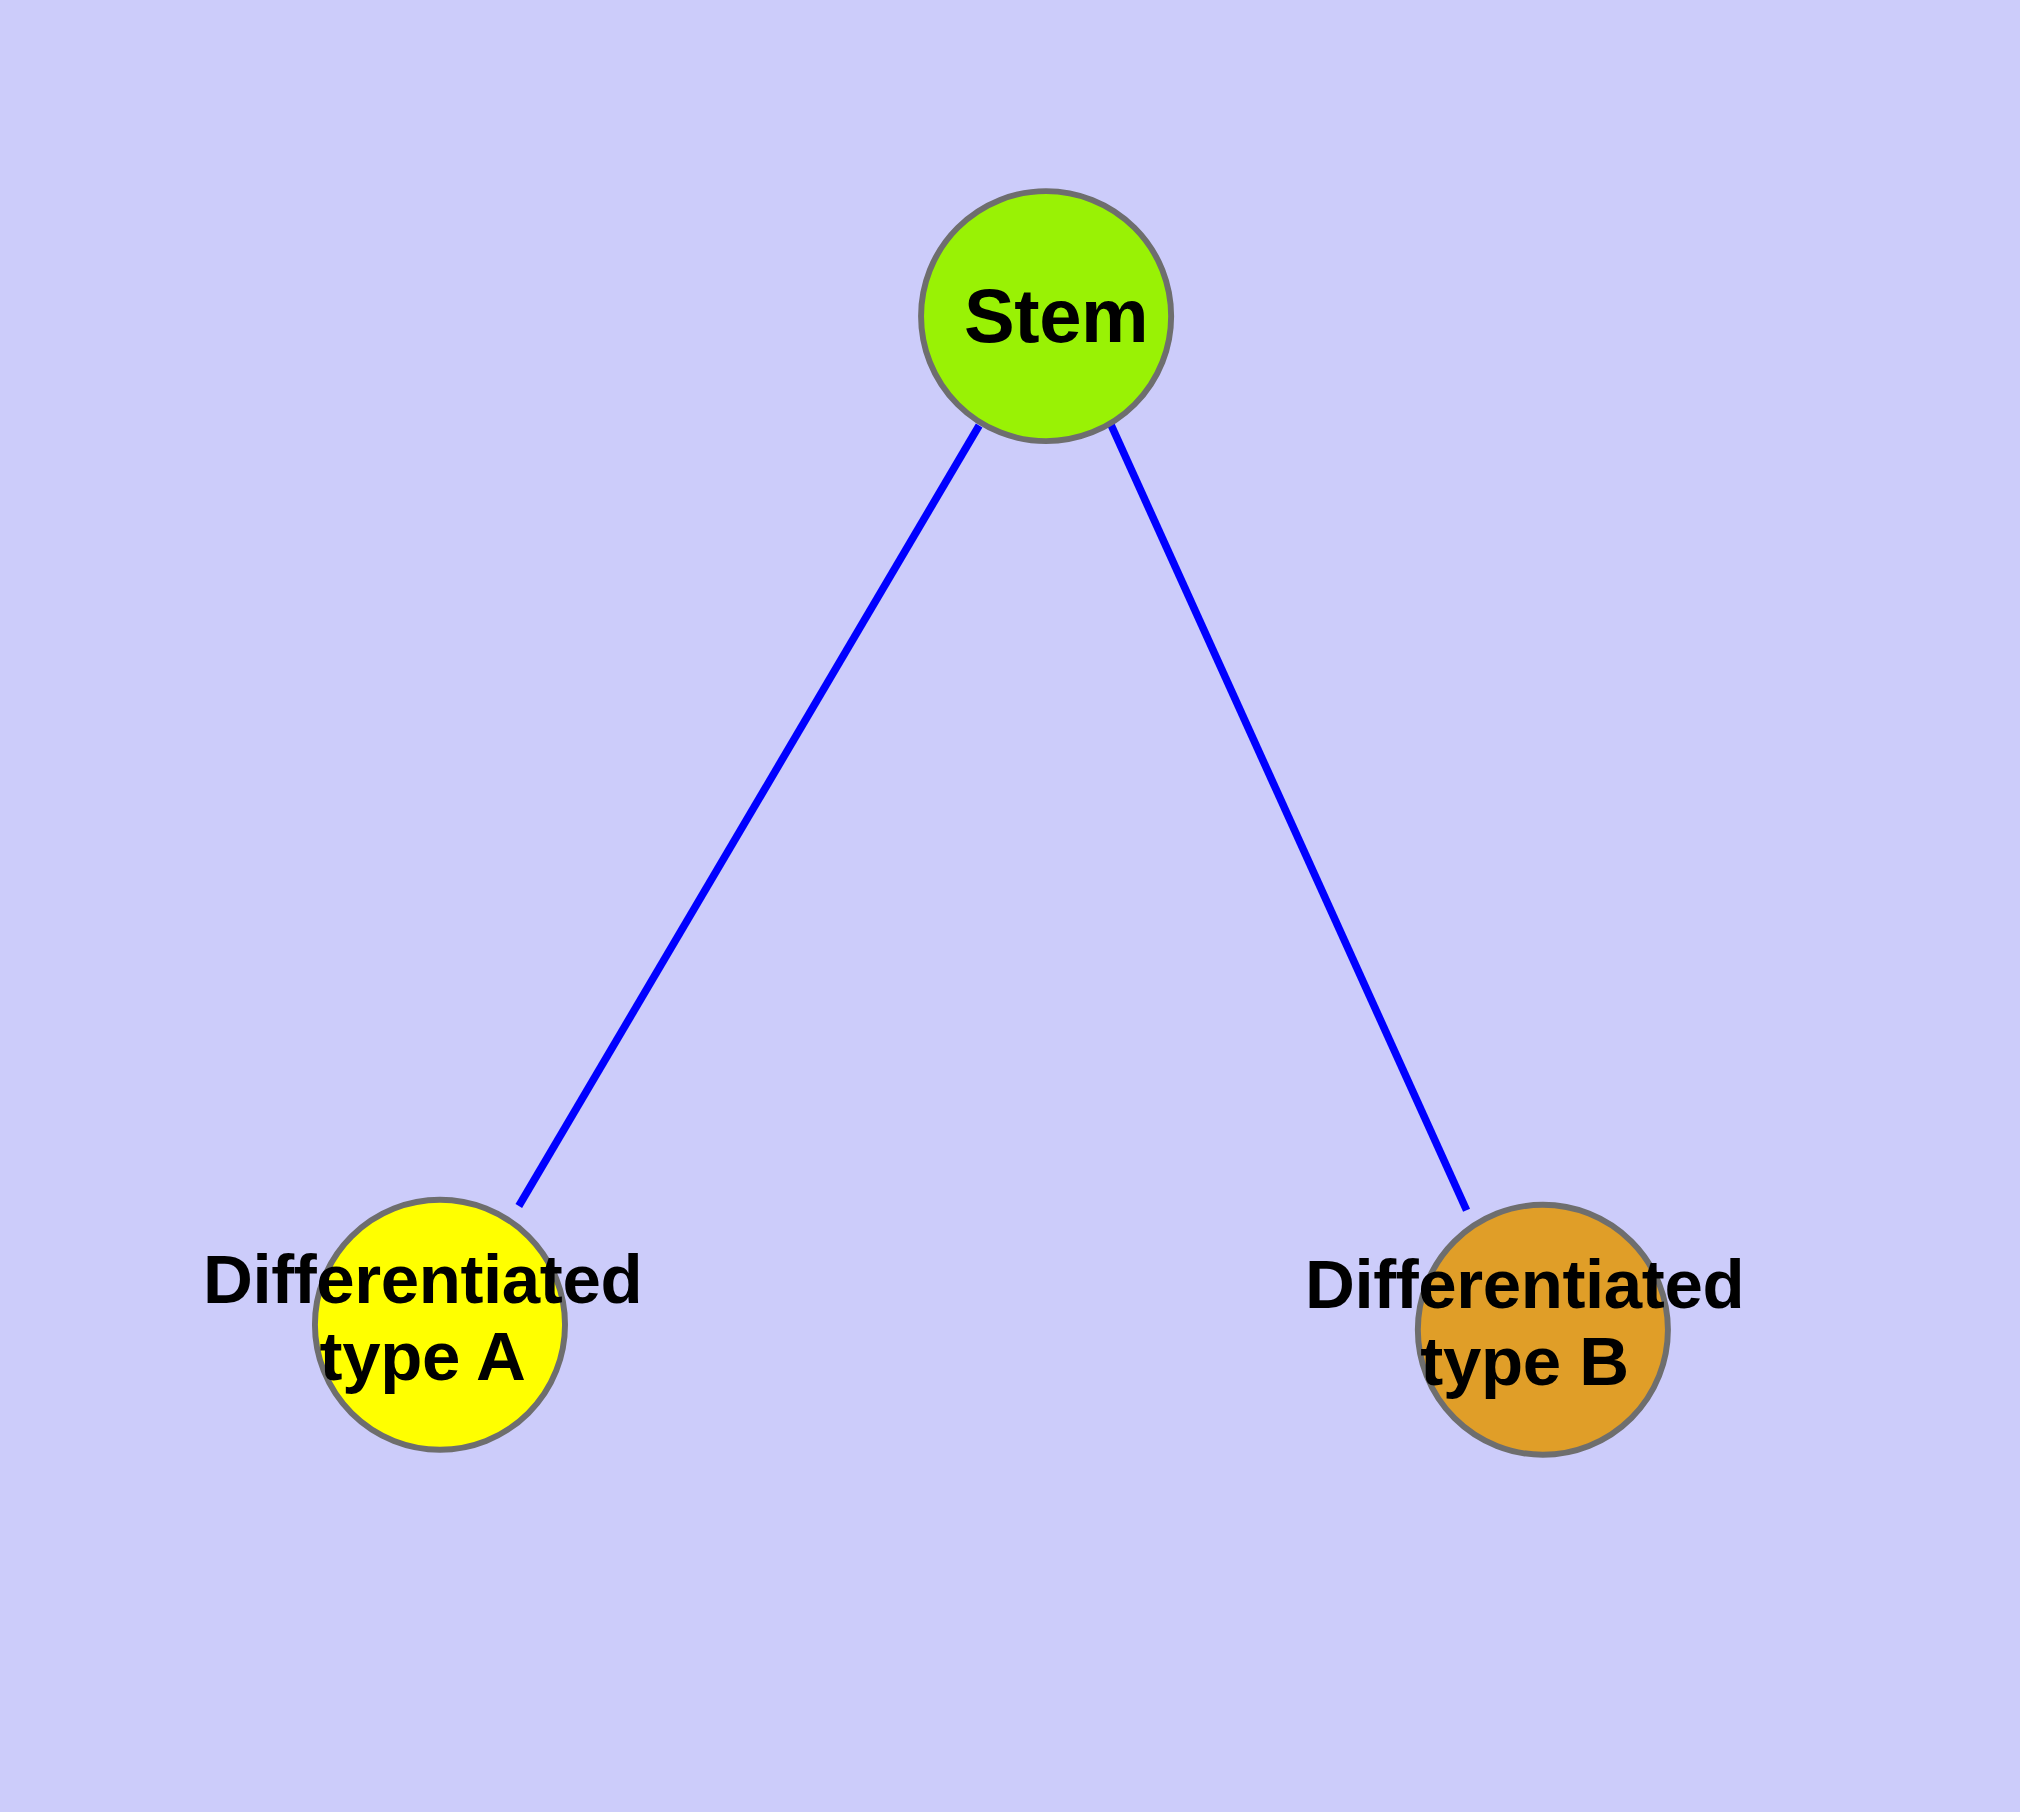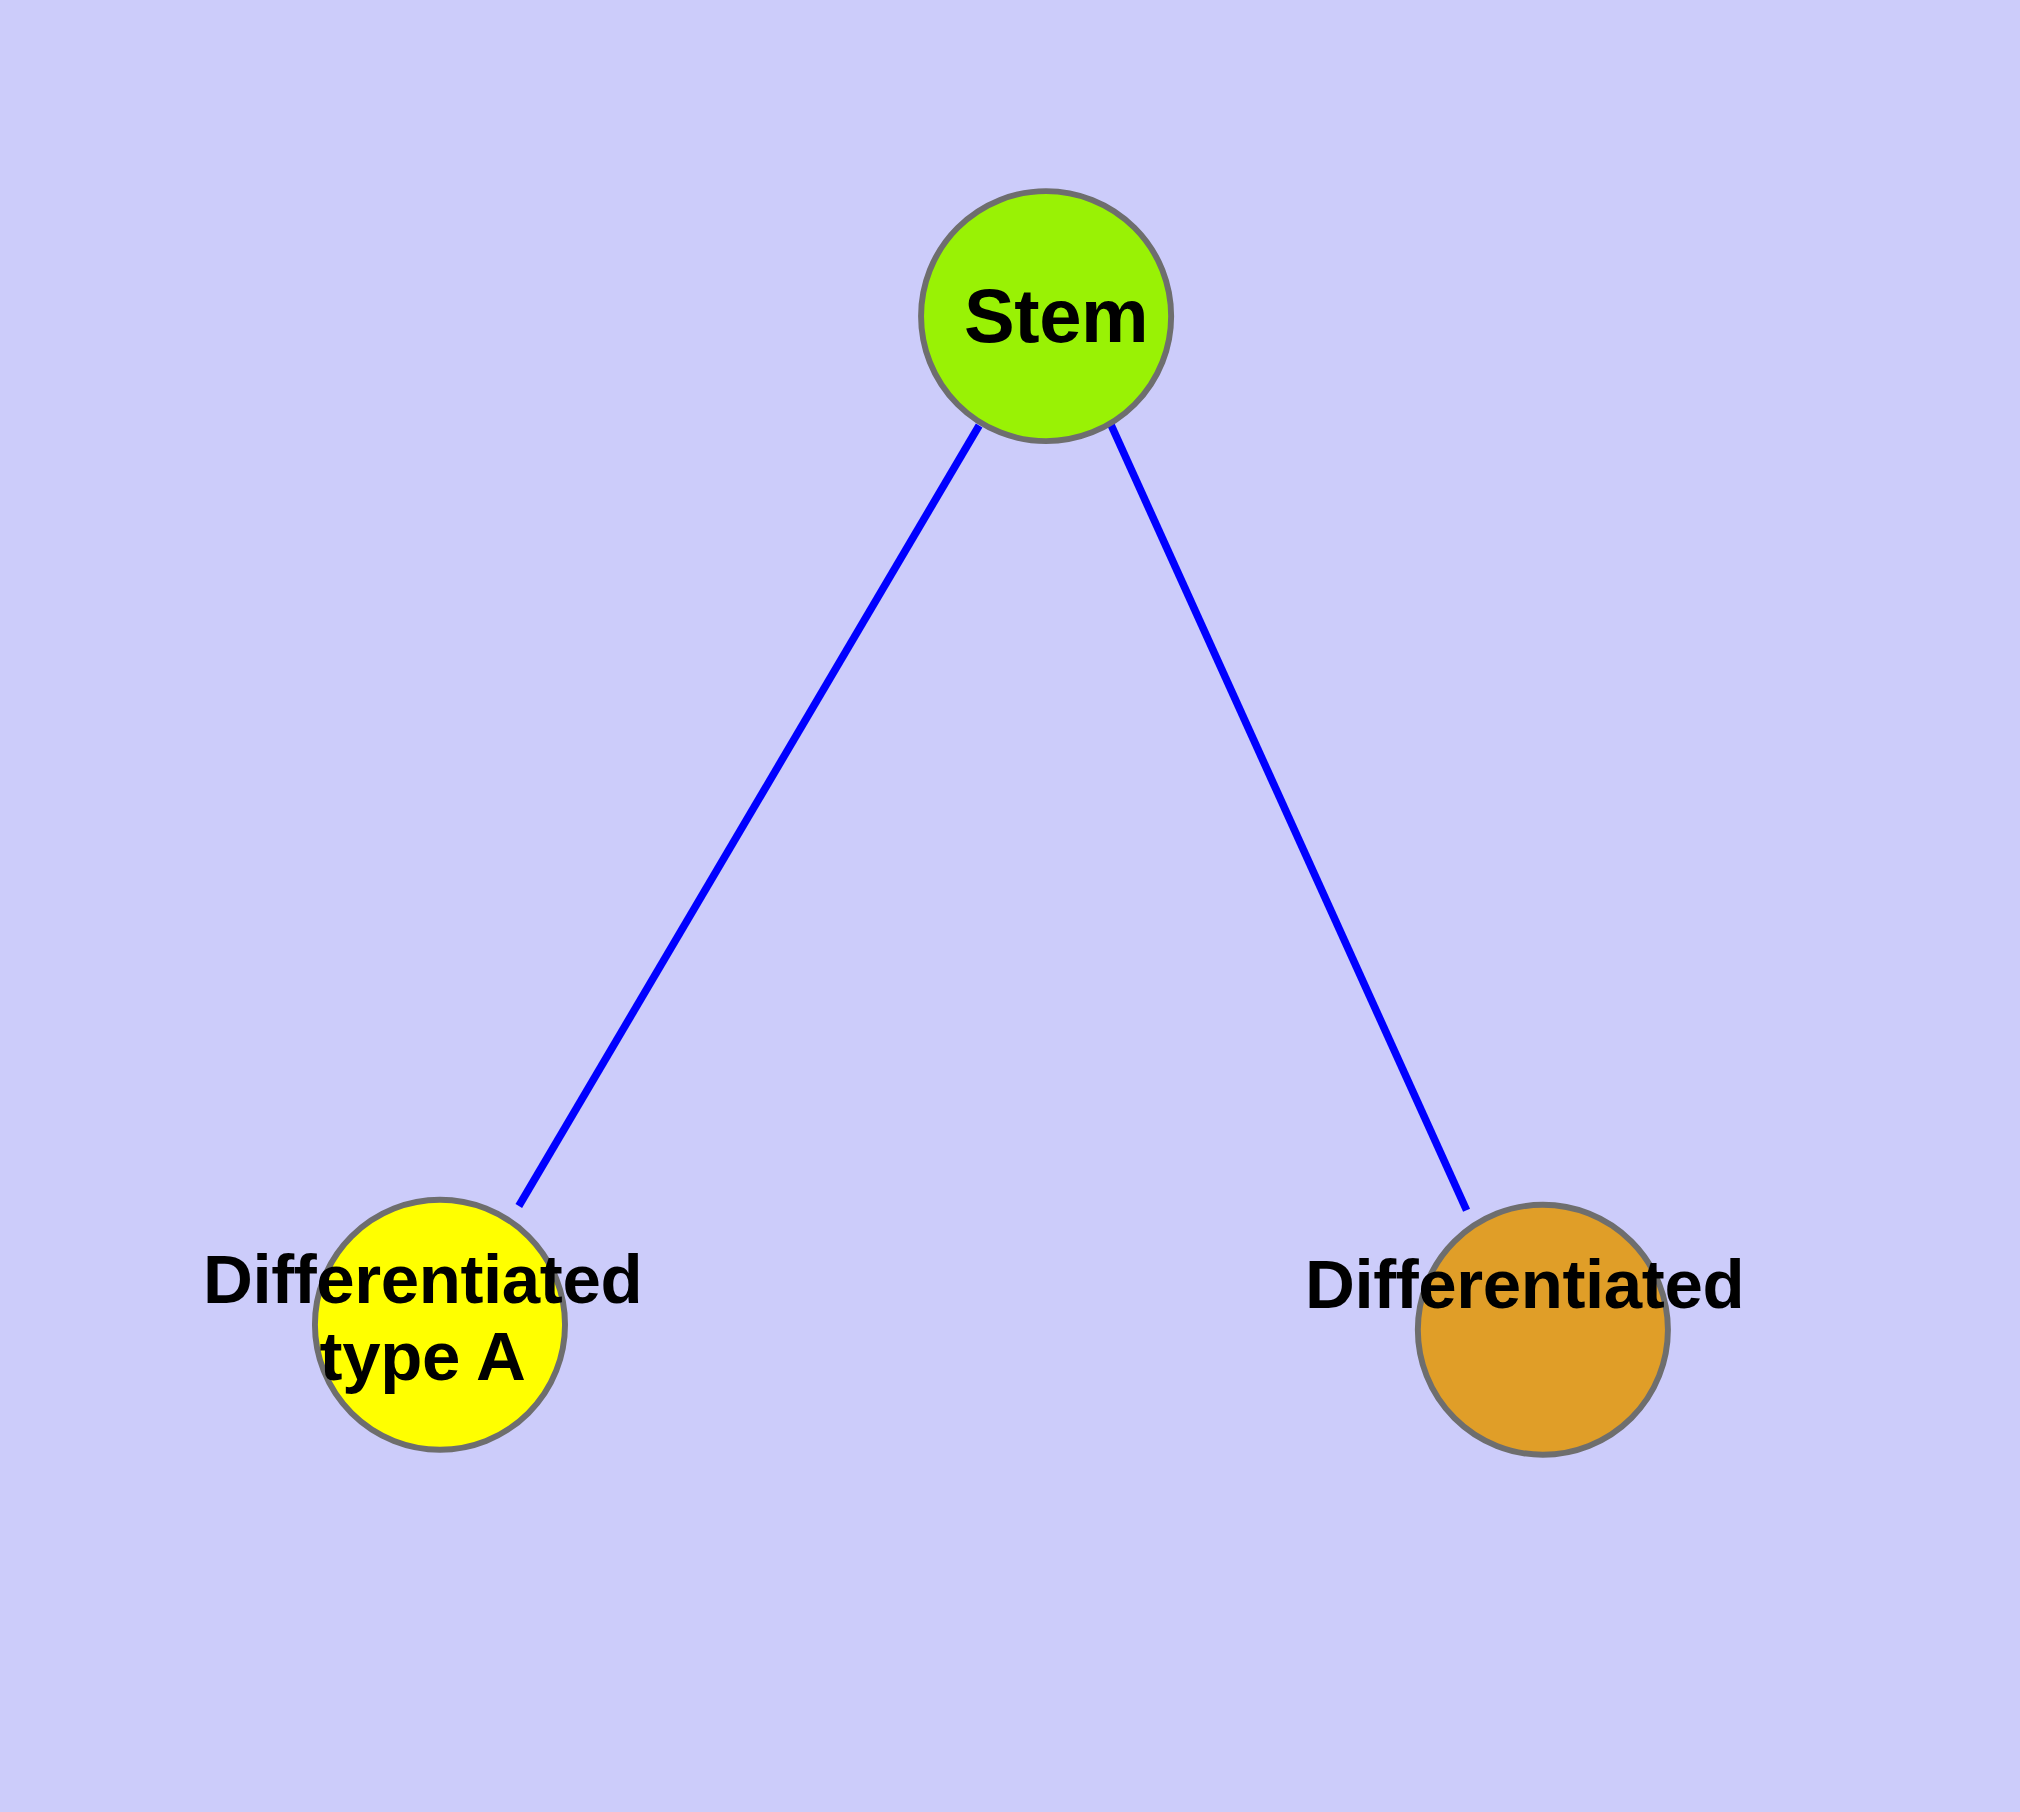--- a/index.html
+++ b/index.html
@@ -60,17 +60,17 @@
     <g id="node-layer">
         <circle cx="1234" cy="373" r="147.5" fill="#99f205" stroke="#6e6e6e" stroke-width="7"></circle>
         <circle cx="519" cy="1563" r="147.5" fill="#ffff00" stroke="#6e6e6e" stroke-width="7"></circle>
         <circle cx="1820" cy="1569" r="147.5" fill="#e09e28" stroke="#6e6e6e" stroke-width="7"></circle>
       </g>
   </svg>
 
   <div id="label-layer">
       <div class="node-label root" style="color: rgb(0, 0, 0); left: 953px; top: 273px; margin-left: 11px;"><span style="display: block;">Stem</span></div>
       <div class="node-label leaf" style="color: rgb(0, 0, 0); left: 203px; top: 1241px;"><span style="display: block;">Differentiated</span><span style="display: block;">type A</span></div>
-      <div class="node-label leaf" style="color: rgb(0, 0, 0); left: 1305px; top: 1246px;"><span style="display: block;">Differentiated</span></div>
+      <div class="node-label leaf" style="color: rgb(0, 0, 0); left: 1305px; top: 1246px;"><span style="display: block;">Differentiated</span><span style="display: block;">type B</span></div>
     </div>
 
 </div>
 
 
 </body></html>

